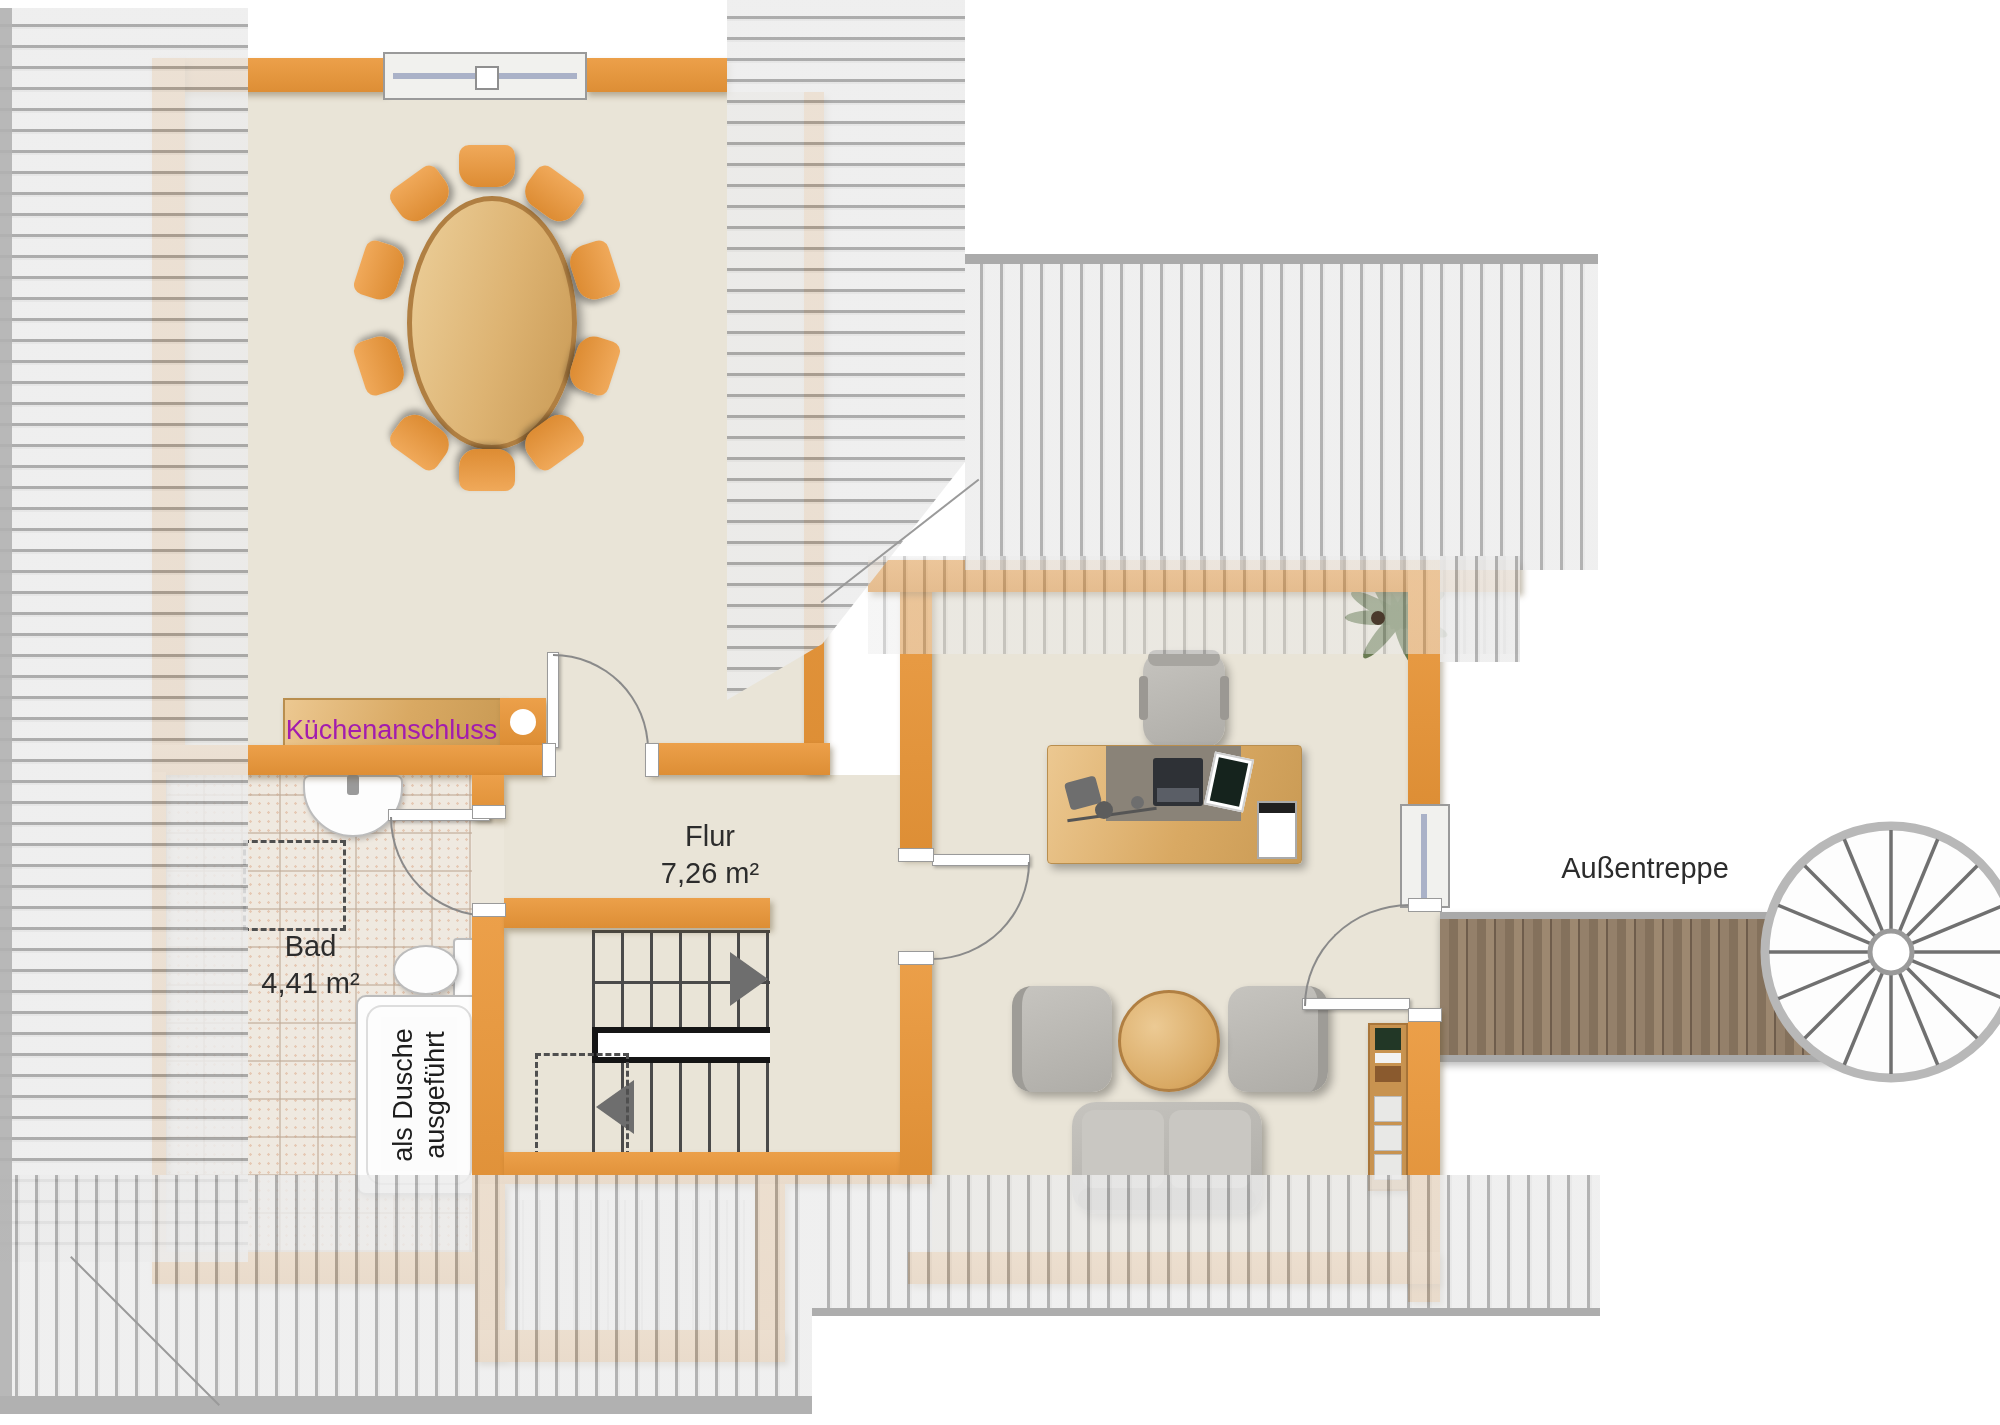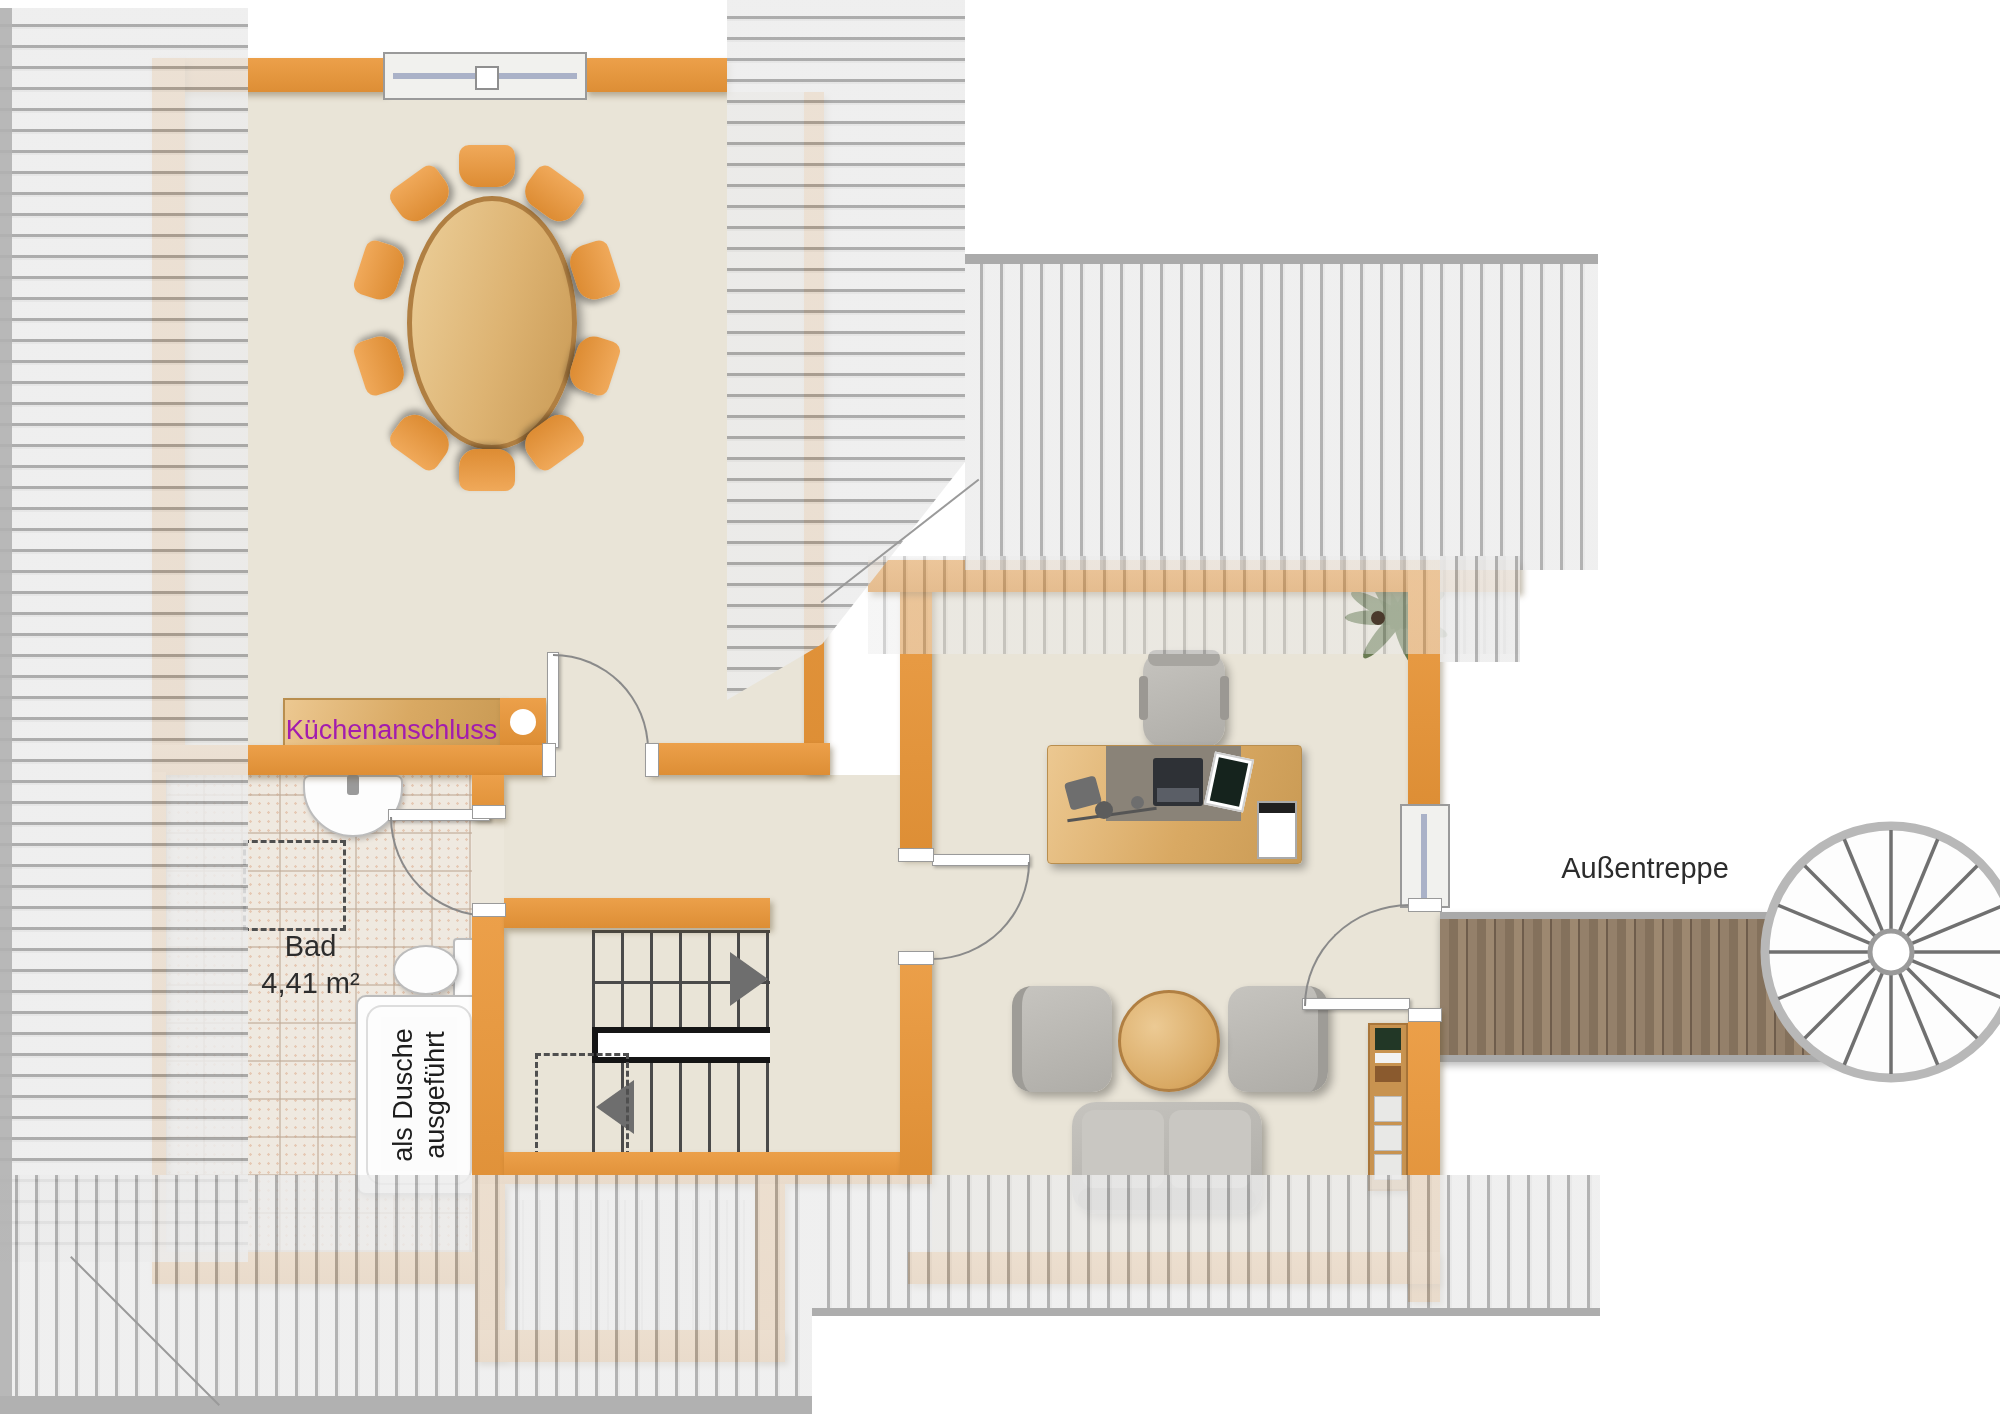--- a/index.html
+++ b/index.html
@@ -257,20 +257,24 @@
   <div class="vstripes" style="left:965px;top:254px;width:633px;height:306px;border-top:10px solid #ababab;"></div>
   <div class="vstripes" style="left:868px;top:556px;width:652px;height:98px;opacity:.6;"></div>
   <div class="vstripes" style="left:1440px;top:556px;width:80px;height:106px;"></div>
   <div class="vstripes" style="left:0;top:1175px;width:812px;height:237px;"></div>
   <div class="vstripes" style="left:812px;top:1175px;width:788px;height:133px;border-bottom:8px solid #adadad;"></div>
   <div class="roofedge" style="left:0;top:1396px;width:812px;height:18px;"></div>
   <div class="roofedge" style="left:0;top:8px;width:12px;height:1404px;opacity:.9;"></div>
   <div class="hipline" style="left:40px;top:1330px;width:210px;transform:rotate(45deg);"></div>
   <div class="hipline" style="left:800px;top:540px;width:200px;transform:rotate(-38deg);"></div>
 
+  <div class="label" style="left:625px;top:818px;width:170px;">
+    <div>Flur</div>
+    <div>7,26 m²</div>
+  </div>
   <div class="label" style="left:228px;top:928px;width:165px;">
     <div>Bad</div>
     <div>4,41 m²</div>
   </div>
   <div class="label" style="left:1510px;top:850px;width:270px;">
     <div>Außentreppe</div>
   </div>
   <div class="label" style="left:283px;top:706px;width:217px;font-size:27px;line-height:32px;color:#a21caf;margin-top:8px;">
     <div>Küchenanschluss</div>
   </div>

